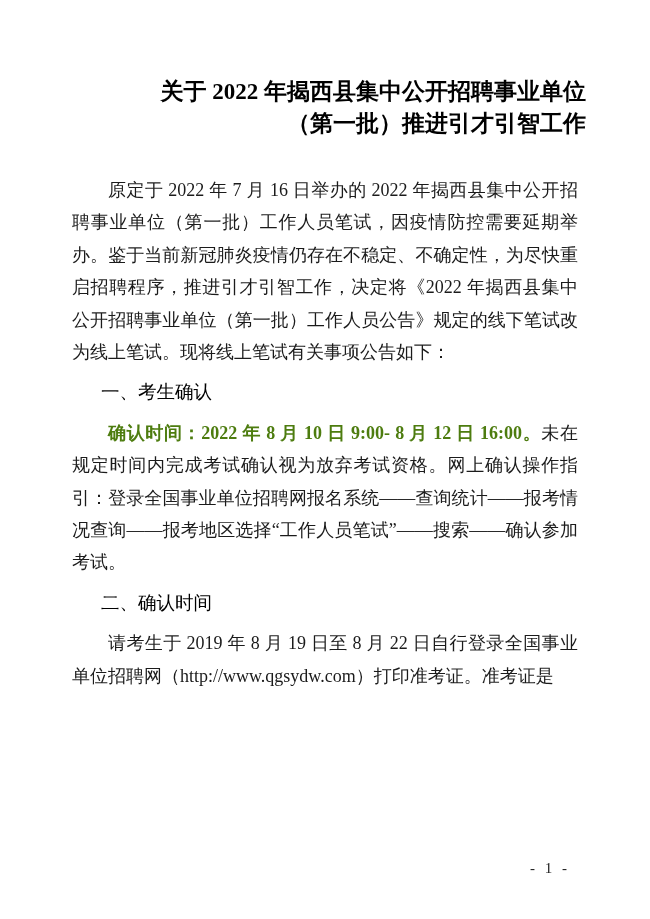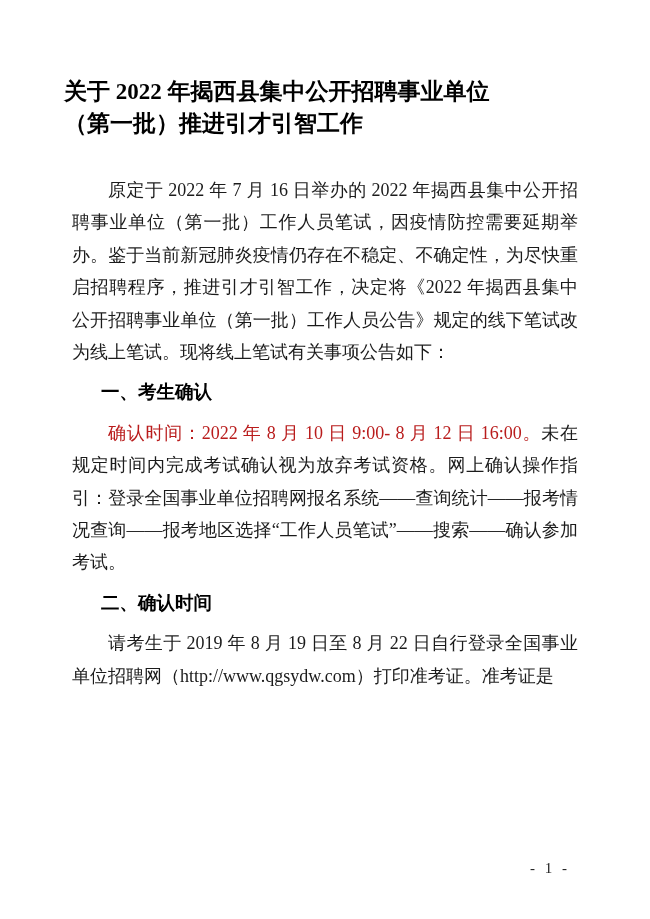--- a/index.html
+++ b/index.html
@@ -12,21 +12,21 @@
     position: relative;
     width: 650px;
     height: 919px;
     background: #ffffff;
     color: #111111;
     font-family: "Liberation Serif", "DejaVu Serif", serif;
     padding: 76px 64px 0 64px;
     overflow: hidden;
   }
   .doc-title {
-    text-align: left;
+    text-align: right;
     font-weight: bold;
     color: #000000;
     font-size: 23px;
     line-height: 32px;
     font-family: "Liberation Serif", "DejaVu Serif", serif;
   }
   .doc-body {
     margin-top: 34px;
     font-size: 18px;
     line-height: 32.4px;
@@ -34,28 +34,28 @@
     color: #1b1b1b;
   }
   .para {
     margin: 8px;
     text-indent: 2em;
   }
   .section-heading {
     margin: 0;
     font-size: 18.5px;
     line-height: 32.4px;
-    font-weight: bold;
+    font-weight: normal;
     color: #000000;
     text-indent: 2em;
     font-family: "Liberation Sans", "DejaVu Sans", sans-serif;
   }
   .emphasis-bold {
-    font-weight: normal;
-    color: #b91c1c;
+    font-weight: bold;
+    color: #4d7c0f;
   }
   .doc-footer {
     position: absolute;
     right: 80px;
     bottom: 42px;
     font-size: 15px;
     letter-spacing: 3px;
     color: #222222;
     font-family: "Liberation Serif", "DejaVu Serif", serif;
   }

